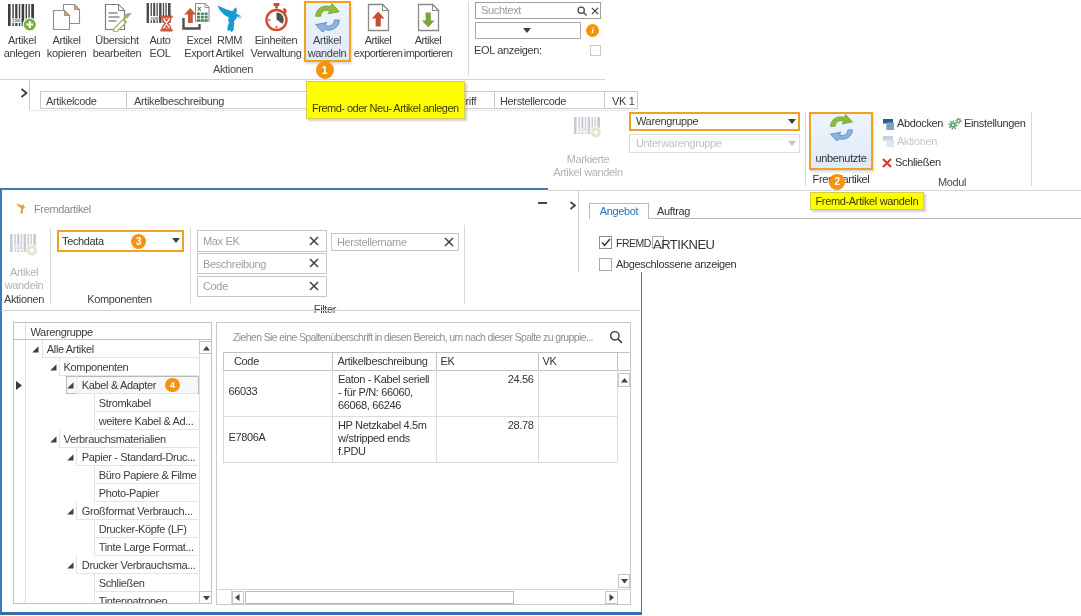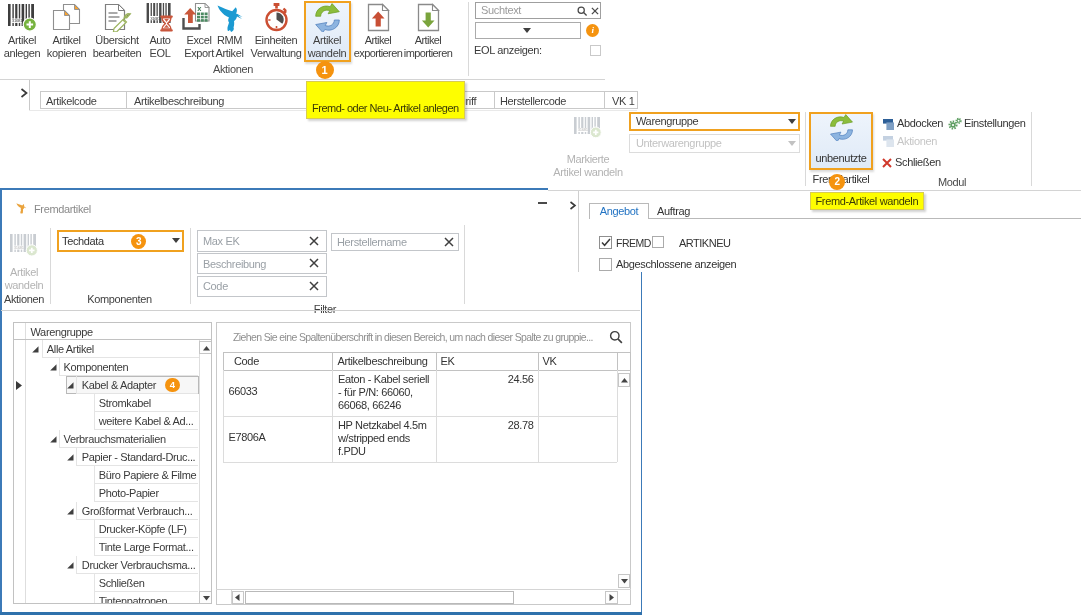--- a/index.html
+++ b/index.html
@@ -241,21 +241,21 @@
   </svg>
 <div class="ab" style="left:589px;top:203px;width:60px;height:16px;border:1px solid #b9b9b9;border-bottom:none;background:#fff;color:#2273c3;text-align:center;line-height:15px">Angebot</div>
 <div class="hl" style="left:649px;top:218px;width:432px;background:#b9b9b9"></div>
 <div class="ab" style="left:657px;top:205px;color:#333">Auftrag</div>
 <div class="cbx" style="left:599px;top:236px;border-color:#8f8f8f"></div>
 <svg class="ab" style="left:601px;top:238px" width="10" height="9" viewBox="0 0 10 9">
     <path d="M1 4.5l2.6 2.8L9 1" fill="none" stroke="#3a3a3a" stroke-width="1.5"></path>
   </svg>
 <div class="ab" style="left:616px;top:237px;color:#333;font-size:10.5px;letter-spacing:-0.5px">FREMD</div>
 <div class="cbx" style="left:652px;top:236px;width:12px;height:12px"></div>
-<div class="ab" style="left:679px;top:237px;color:#333;font-size:11px;letter-spacing:-0.5px">ARTIKNEU</div>
+<div class="ab" style="left:653px;top:237px;color:#333;font-size:13px;letter-spacing:-0.5px">ARTIKNEU</div>
 <div class="cbx" style="left:599px;top:258px"></div>
 <div class="ab" style="left:616px;top:258px;color:#333">Abgeschlossene anzeigen</div>
 
 <div class="ab" style="left:0;top:188px;width:548px;height:1.5px;background:#3c7ab8"></div>
 <div class="ab" style="left:0;top:188px;width:1.5px;height:426px;background:#3c7ab8"></div>
 <div class="ab" style="left:640.5px;top:272px;width:1.5px;height:341px;background:#3c7ab8"></div>
 <div class="ab" style="left:0;top:612.3px;width:642px;height:2.4px;background:#2f71ac"></div>
 
 <svg class="ab" style="left:15px;top:202px" width="12" height="12" viewBox="0 0 30 29">
  <path fill="#eaa33c" d="M3.5 2.5 C9 5.2 14.5 7 18.2 8.2 L21.8 4.2 C23.5 6.5 23 9 22 10.5 L23.5 11 L28.5 14 L24 12.5 L28 16 L23 13.5 C22.5 16 21 17.5 20 18 C20.5 20.5 20 23 19.5 24.5 C20.5 26 19 28.5 17 29 C16.5 27.5 16 27 15 27.5 C14.5 28.5 13.5 28 13.5 26.5 C13 24.5 14.5 21.5 15 19.5 C13.8 18 14 16 15 14.6 C11.5 13.2 9 11 7 8.6 C5.6 6.8 4.2 4.6 3.5 2.5 Z"></path>

